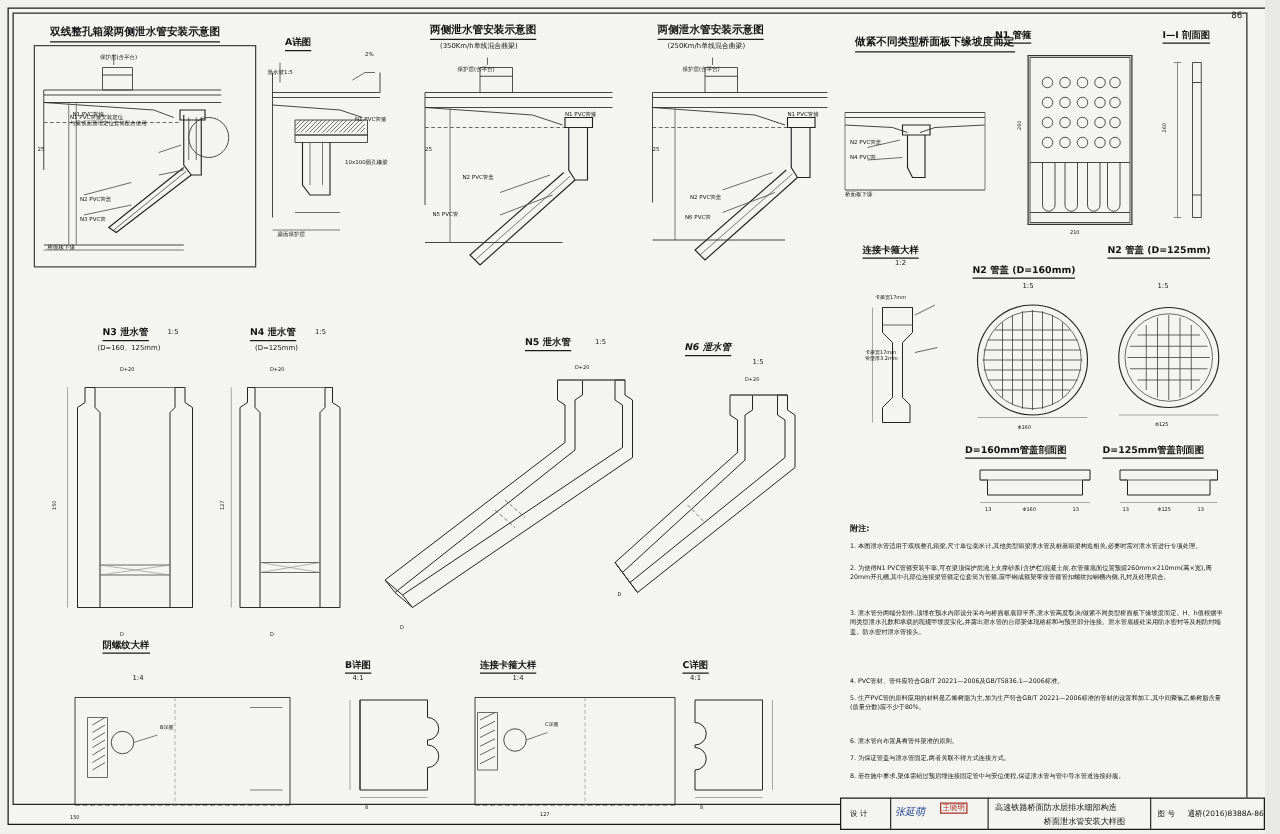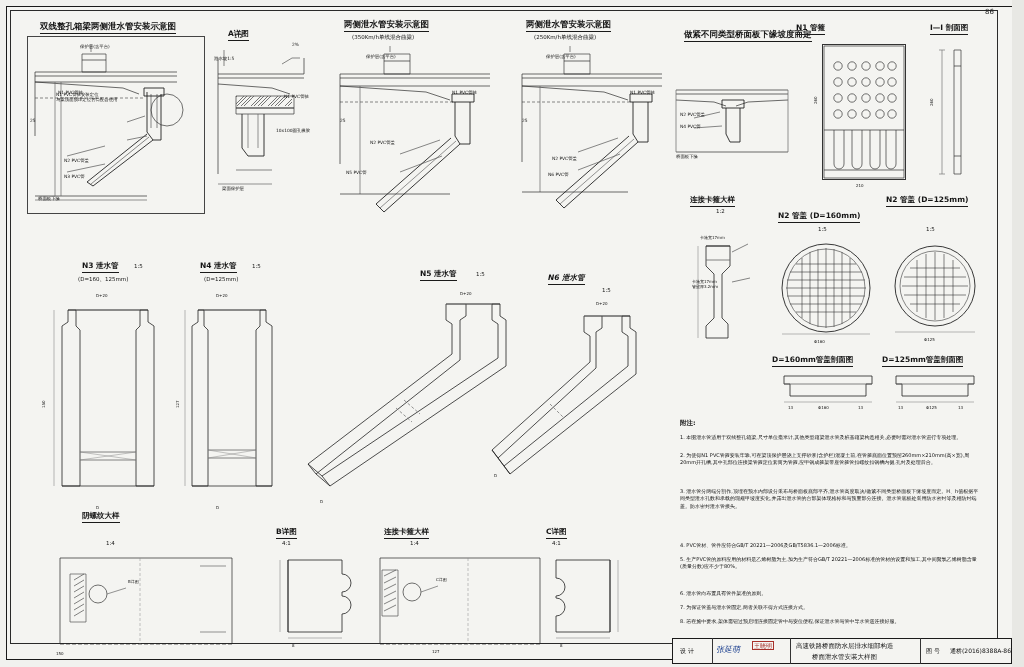--- a/index.html
+++ b/index.html
@@ -491,16 +491,16 @@
   <div class="notes t55" style="left:680px;top:618px;width:300px;">8. 若在施中要求,架体需钮过预启埋连接固定管中与安位便程,保证泄水管与管中导水管道连接好服。</div>
 
   <div class="tblk" style="left:672px;top:638px;width:340px;height:26px;"></div>
   <div class="line vl" style="left:712px;top:638px;height:26px;"></div>
   <div class="line vl" style="left:790px;top:638px;height:26px;"></div>
   <div class="line vl" style="left:920px;top:638px;height:26px;"></div>
   <div class="tcell" style="left:680px;top:647px;">设  计</div>
   <div class="tcell sig" style="left:716px;top:644px;">张延萌</div>
   <div class="tcell" style="left:752px;top:642px;"><span class="redstamp">王晓明</span></div>
   <div class="tcell" style="left:796px;top:642px;font-size:6.5px;">高速铁路桥面防水层排水细部构造</div>
-  <div class="tcell" style="left:812px;top:653px;font-size:6.5px;">桥面泄水管安装大样图</div>
+  <div class="tcell" style="left:835px;top:653px;font-size:6.5px;">桥面泄水管安装大样图</div>
   <div class="tcell" style="left:926px;top:647px;">图  号</div>
   <div class="tcell" style="left:950px;top:647px;">通桥(2016)8388A-86</div>
 </div>
 
 </body></html>

